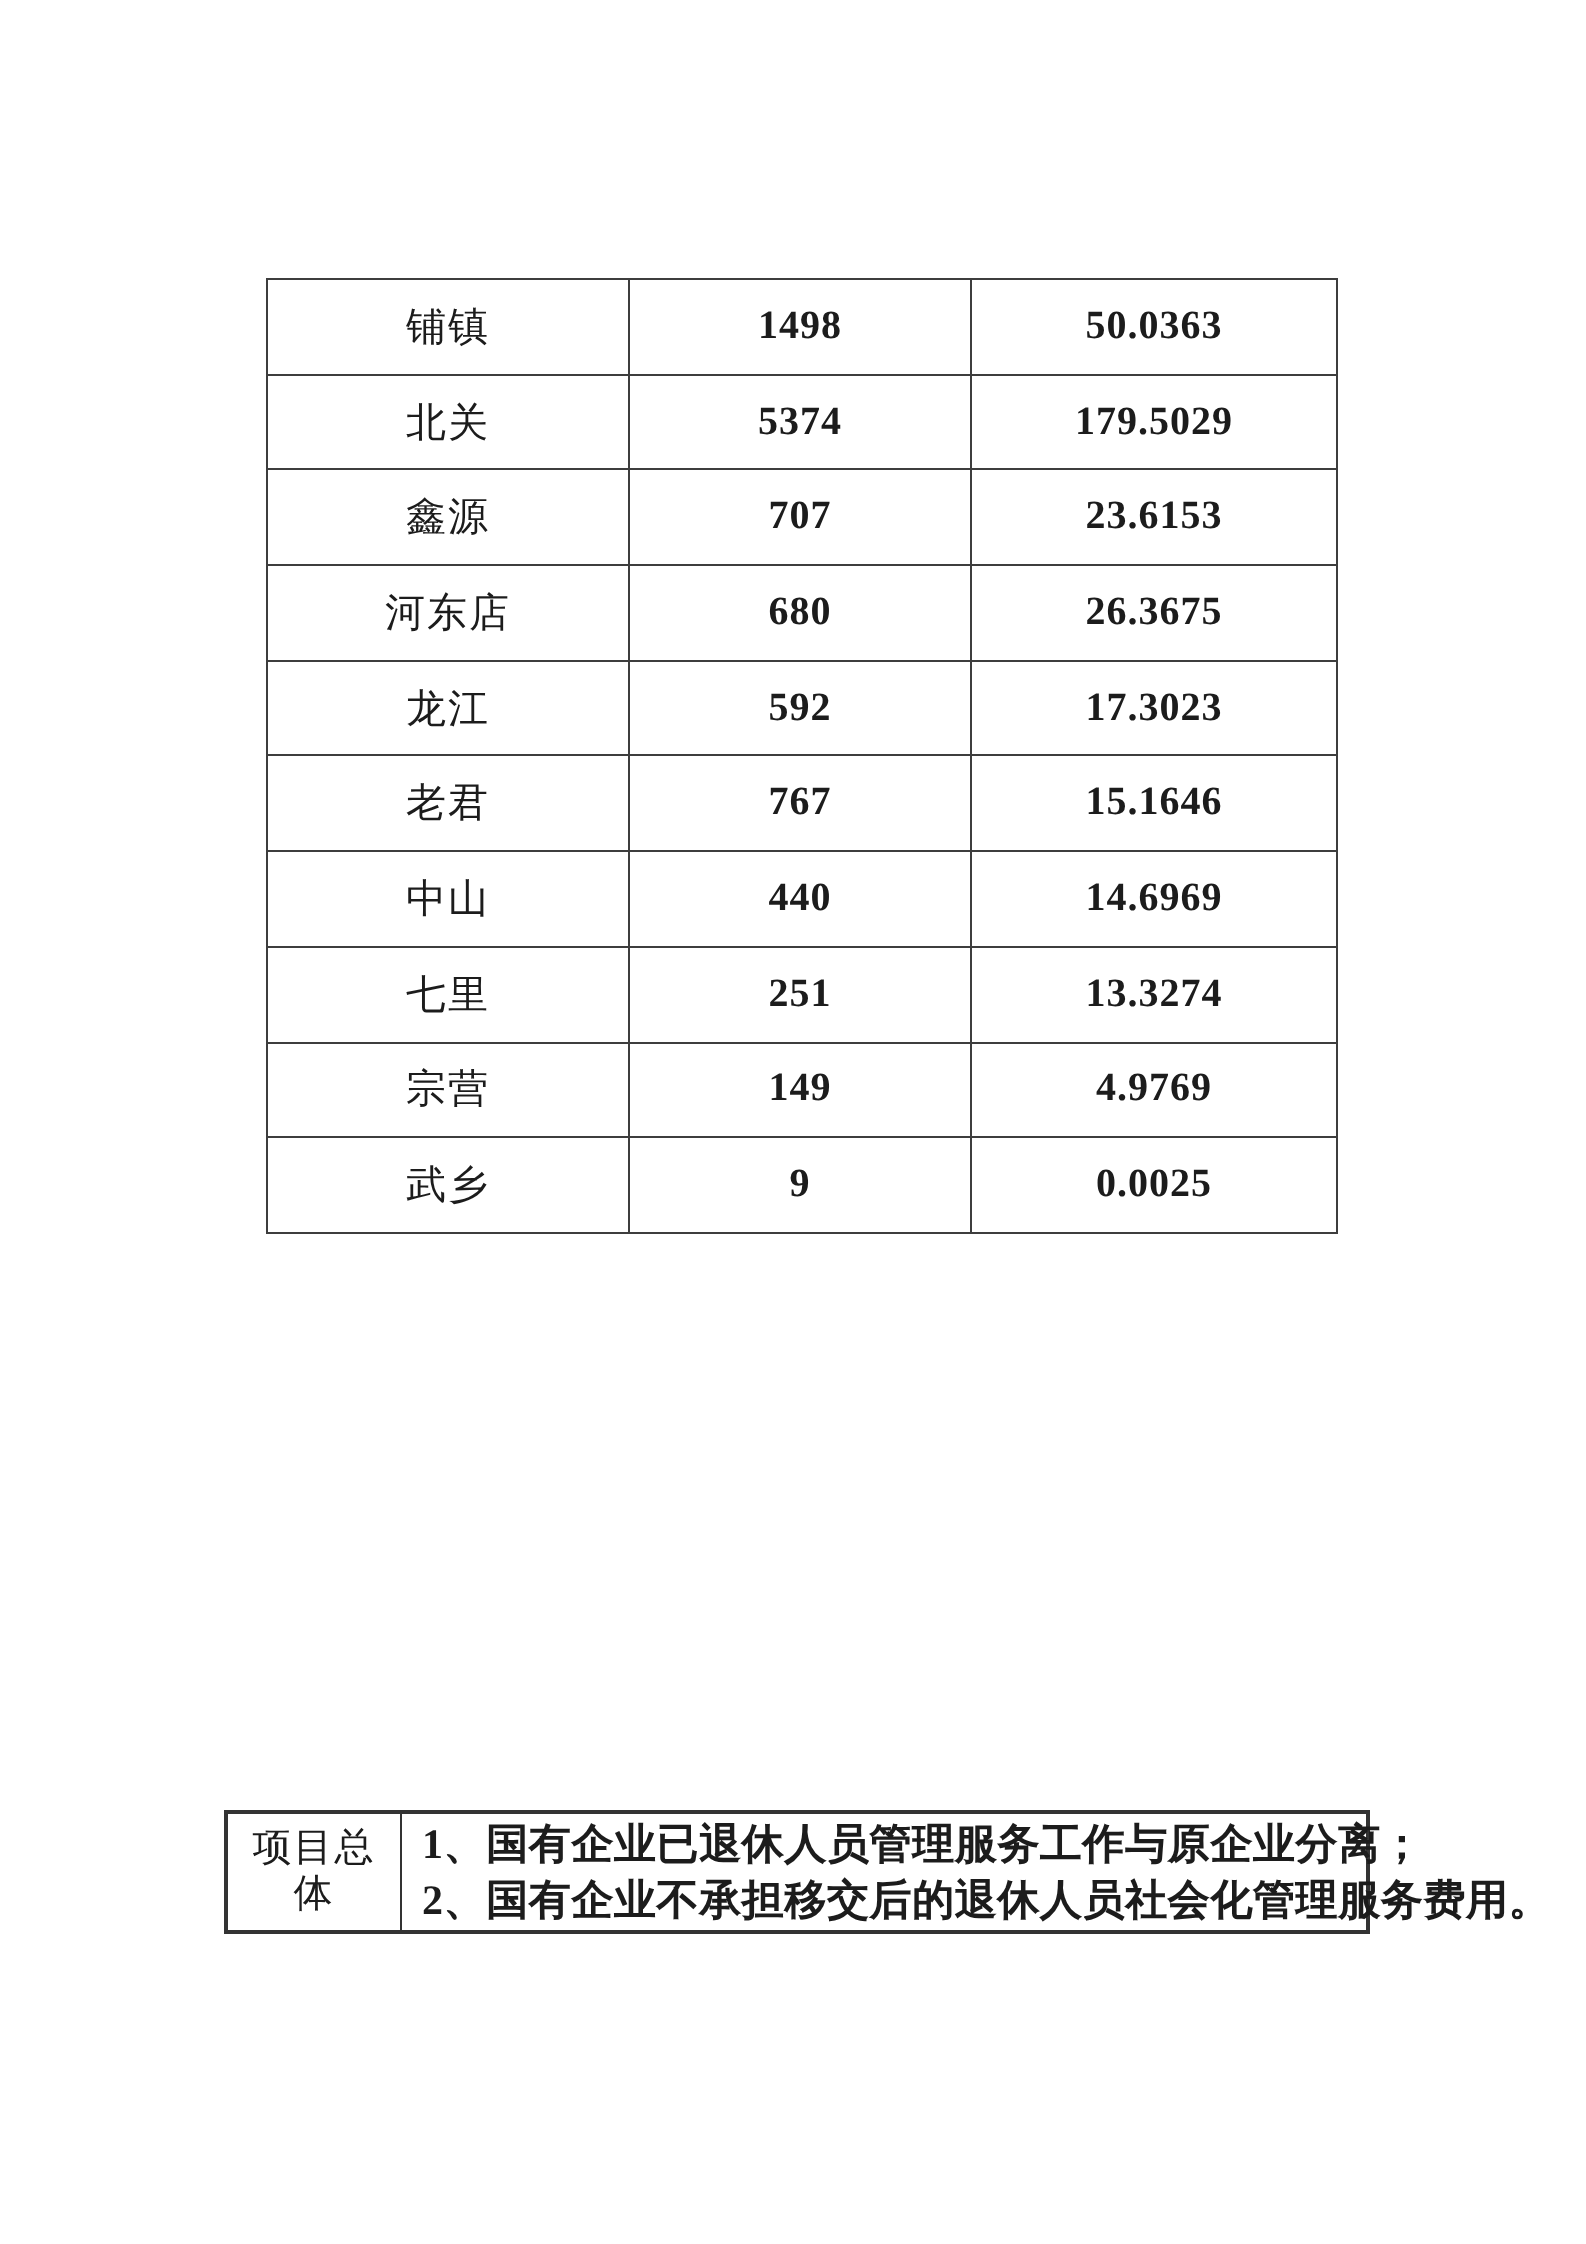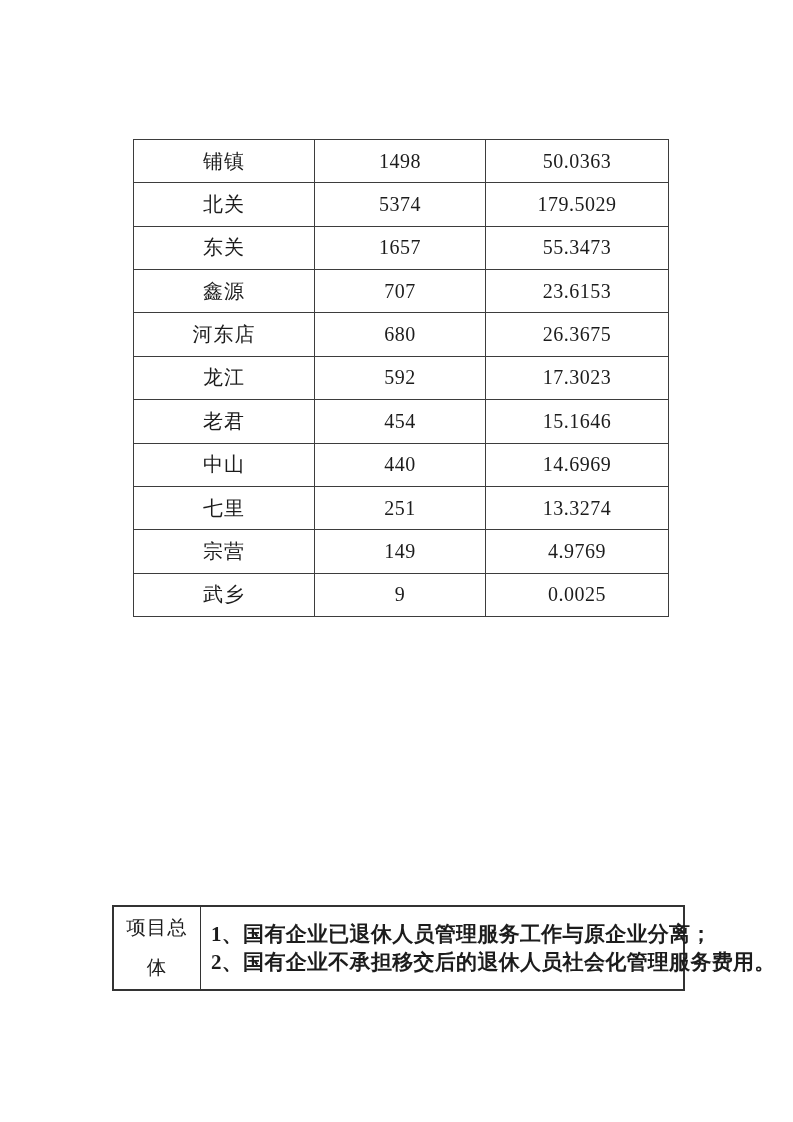--- a/index.html
+++ b/index.html
@@ -32,20 +32,21 @@
     text-align: center;
     vertical-align: middle;
     font-size: 20px;
     padding: 0;
   }
   .district-table td.name {
     letter-spacing: 1px;
   }
   .district-table td.num {
     letter-spacing: 0.5px;
+    font-weight: bold;
   }
 
   
   .body-text {
     position: absolute;
     left: 92px;
     top: 621px;
     width: 612px;
     font-size: 21.2px;
     line-height: 36.3px;
@@ -78,21 +79,21 @@
   .goal-table {
     border-width: 2px;
   }
   .goal-table td {
     vertical-align: middle;
   }
   .goal-label-cell {
     width: 68px;
     text-align: center;
     font-size: 19.5px;
-    line-height: 40px;
+    line-height: 23px;
     letter-spacing: 1px;
     padding: 1px 9px;
     word-break: break-all;
   }
   .goal-content-cell {
     font-size: 21px;
     line-height: 28px;
     letter-spacing: 0.3px;
     padding: 1px 5px 1px 10px;
     font-weight: bold;
@@ -117,42 +118,37 @@
         <td class="name">铺镇</td>
         <td class="num">1498</td>
         <td class="num">50.0363</td>
       </tr>
       <tr>
         <td class="name">北关</td>
         <td class="num">5374</td>
         <td class="num">179.5029</td>
       </tr>
       <tr>
-        <td class="name">东关</td>
-        <td class="num">1657</td>
-        <td class="num">55.3473</td>
-      </tr>
-      <tr>
         <td class="name">鑫源</td>
         <td class="num">707</td>
         <td class="num">23.6153</td>
       </tr>
       <tr>
         <td class="name">河东店</td>
         <td class="num">680</td>
         <td class="num">26.3675</td>
       </tr>
       <tr>
         <td class="name">龙江</td>
         <td class="num">592</td>
         <td class="num">17.3023</td>
       </tr>
       <tr>
         <td class="name">老君</td>
-        <td class="num">454</td>
+        <td class="num">767</td>
         <td class="num">15.1646</td>
       </tr>
       <tr>
         <td class="name">中山</td>
         <td class="num">440</td>
         <td class="num">14.6969</td>
       </tr>
       <tr>
         <td class="name">七里</td>
         <td class="num">251</td>

